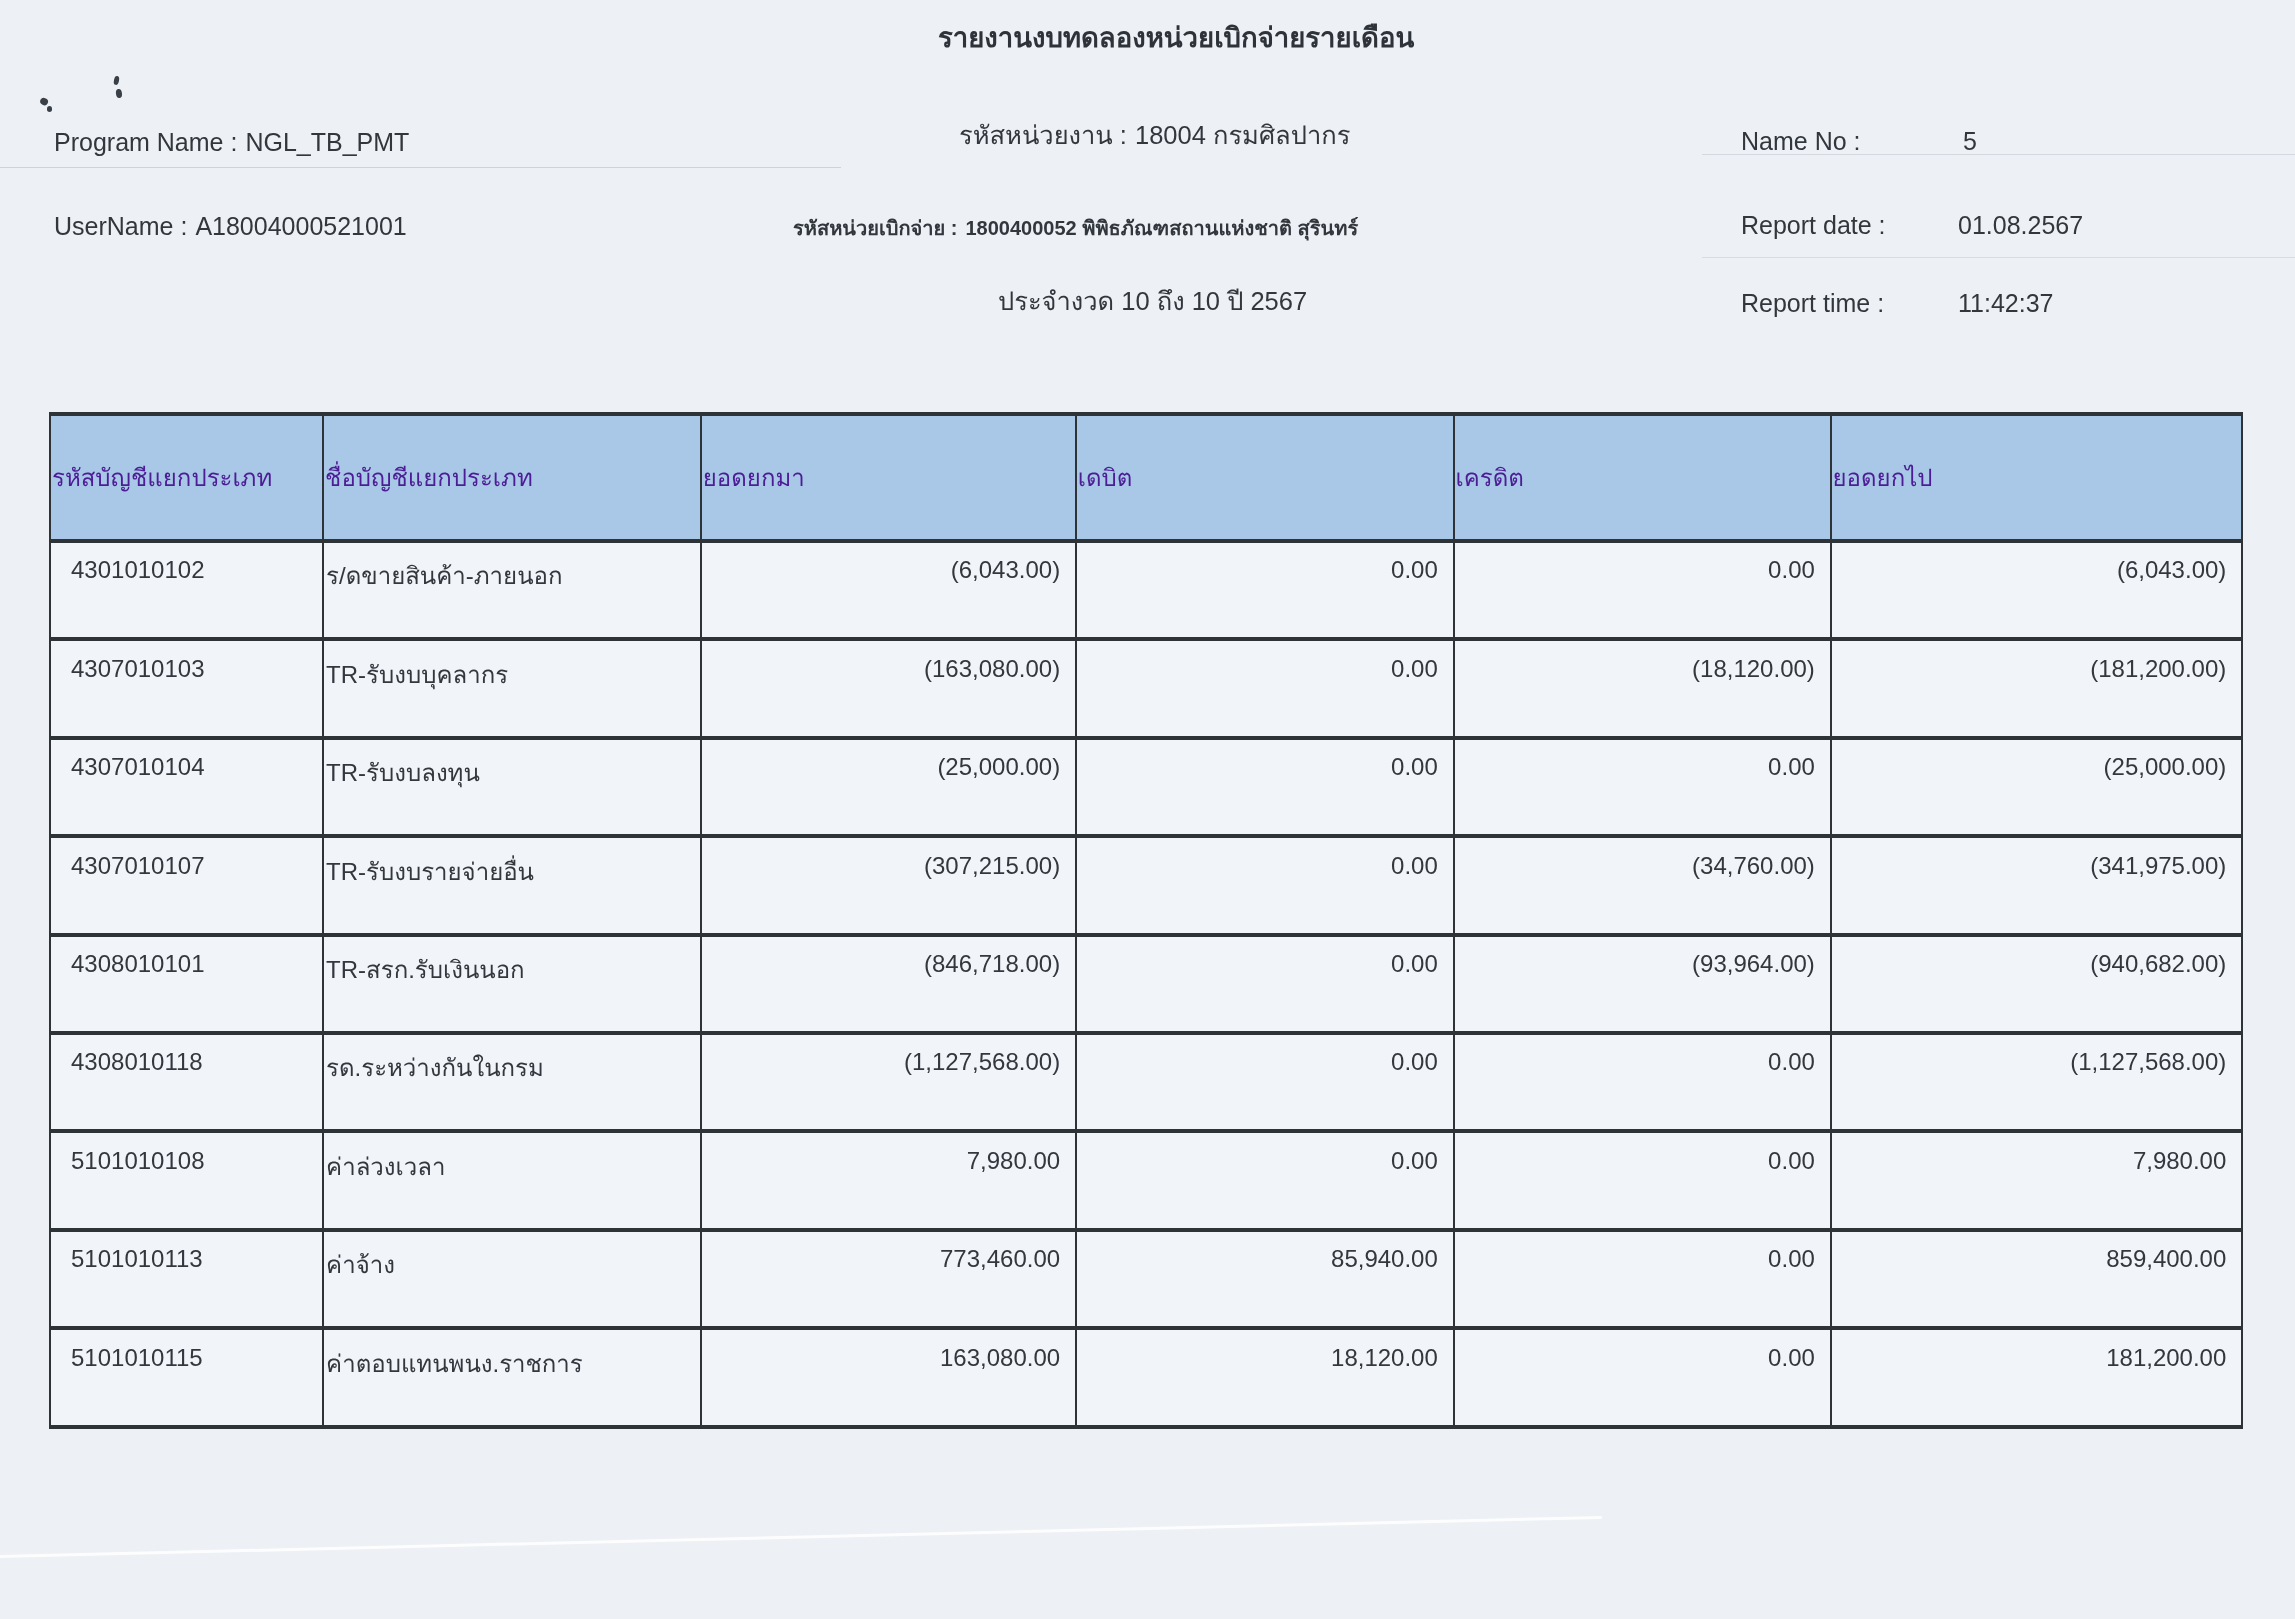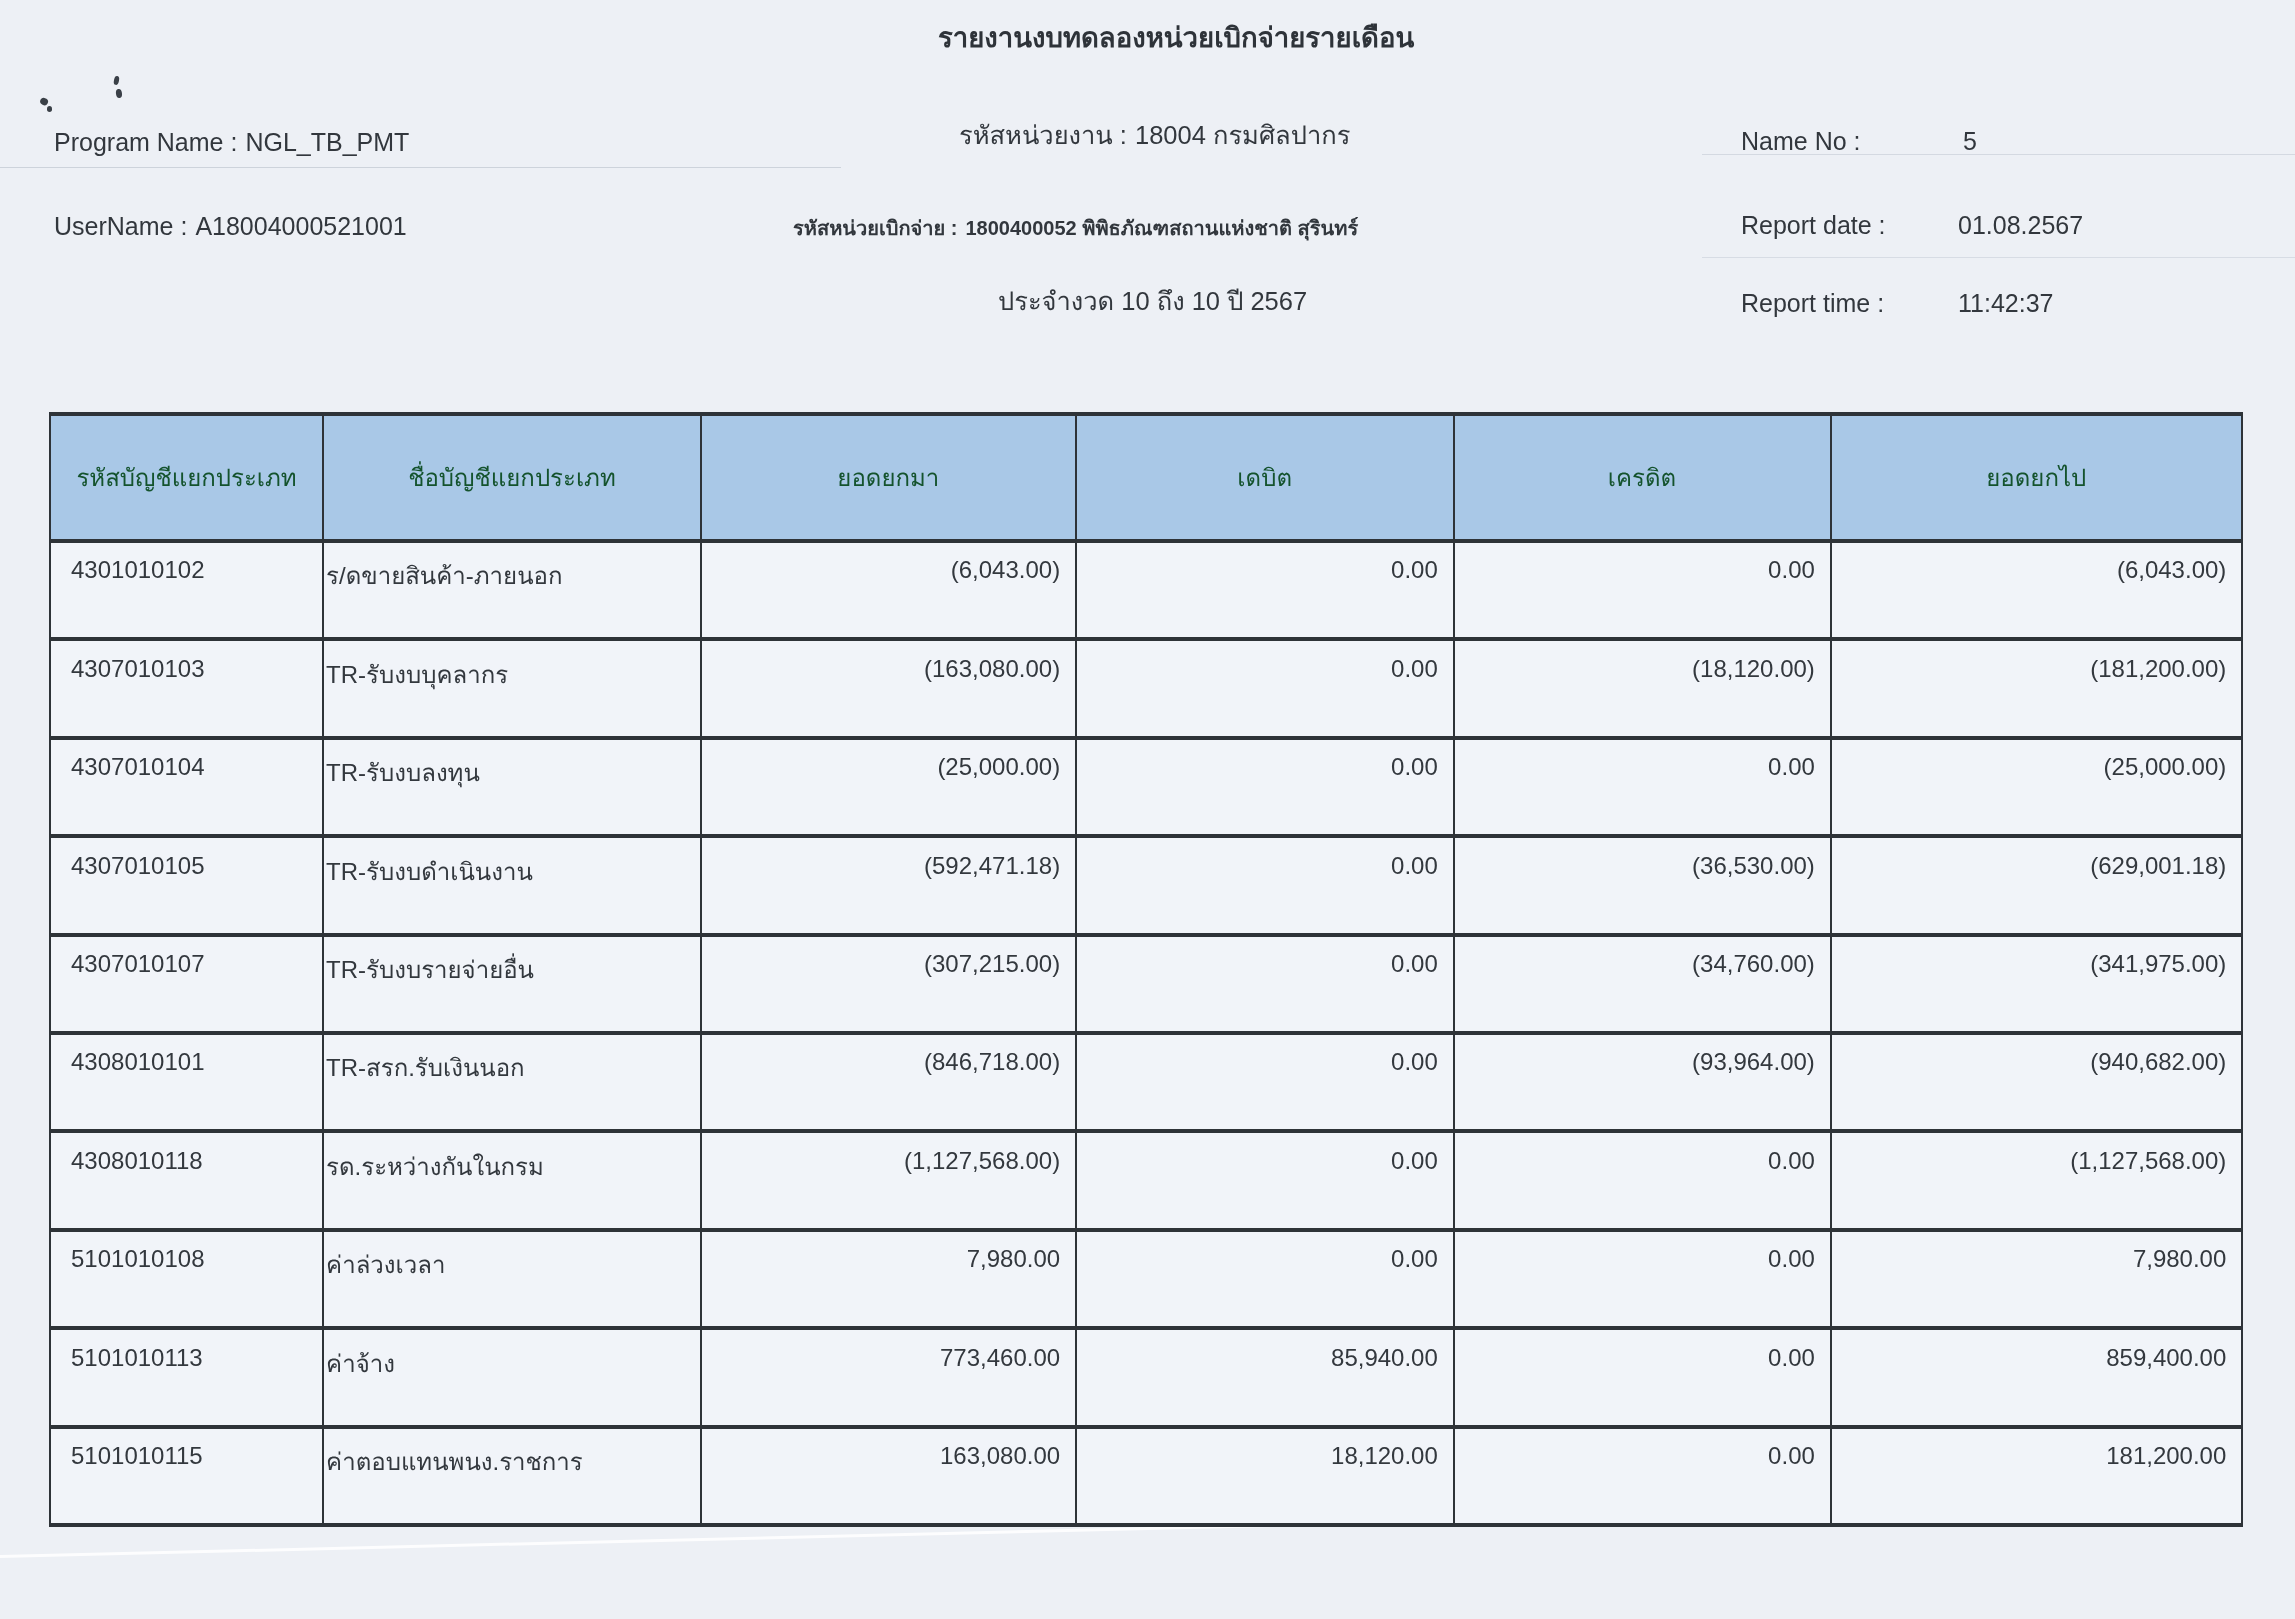--- a/index.html
+++ b/index.html
@@ -31,21 +31,21 @@
     border-collapse:collapse;table-layout:fixed;
     background:#f1f4f9;
   }
   table.tb th, table.tb td{
     border:2px solid #2e3338;
     border-top-width:4px;border-bottom-width:4px;
     font-size:24px;overflow:hidden;
   }
   table.tb th{
     background:#a9c8e7;height:121px;font-weight:normal;
-    text-align:center;vertical-align:middle;color:#14532d;
+    text-align:left;vertical-align:middle;color:#4c1d95;
   }
   table.tb td{
     height:80px;vertical-align:top;padding-top:13.4px;color:#33383e;
   }
   td.c0{text-align:left;padding-left:20px;}
   td.c1{text-align:left;padding-left:2px;}
   td.c2,td.c3,td.c4,td.c5{text-align:right;padding-right:14.7px;margin-left:48px;}
 </style>
 </head>
 <body>
@@ -126,28 +126,20 @@
       </tr>
       <tr>
         <td class="c0">4307010104</td>
         <td class="c1">TR-รับงบลงทุน</td>
         <td class="c2">(25,000.00)</td>
         <td class="c3">0.00</td>
         <td class="c4">0.00</td>
         <td class="c5">(25,000.00)</td>
       </tr>
       <tr>
-        <td class="c0">4307010105</td>
-        <td class="c1">TR-รับงบดำเนินงาน</td>
-        <td class="c2">(592,471.18)</td>
-        <td class="c3">0.00</td>
-        <td class="c4">(36,530.00)</td>
-        <td class="c5">(629,001.18)</td>
-      </tr>
-      <tr>
         <td class="c0">4307010107</td>
         <td class="c1">TR-รับงบรายจ่ายอื่น</td>
         <td class="c2">(307,215.00)</td>
         <td class="c3">0.00</td>
         <td class="c4">(34,760.00)</td>
         <td class="c5">(341,975.00)</td>
       </tr>
       <tr>
         <td class="c0">4308010101</td>
         <td class="c1">TR-สรก.รับเงินนอก</td>

